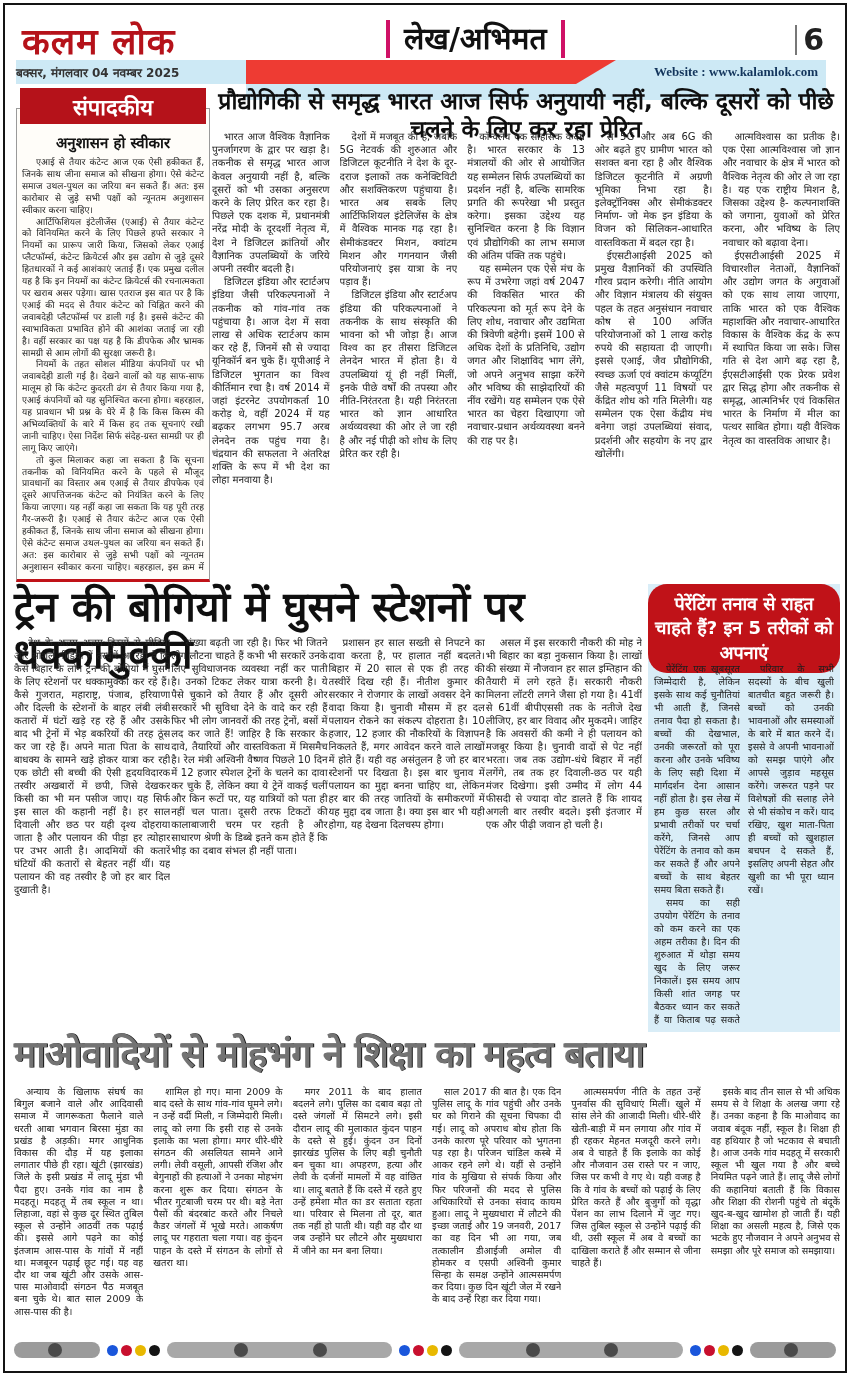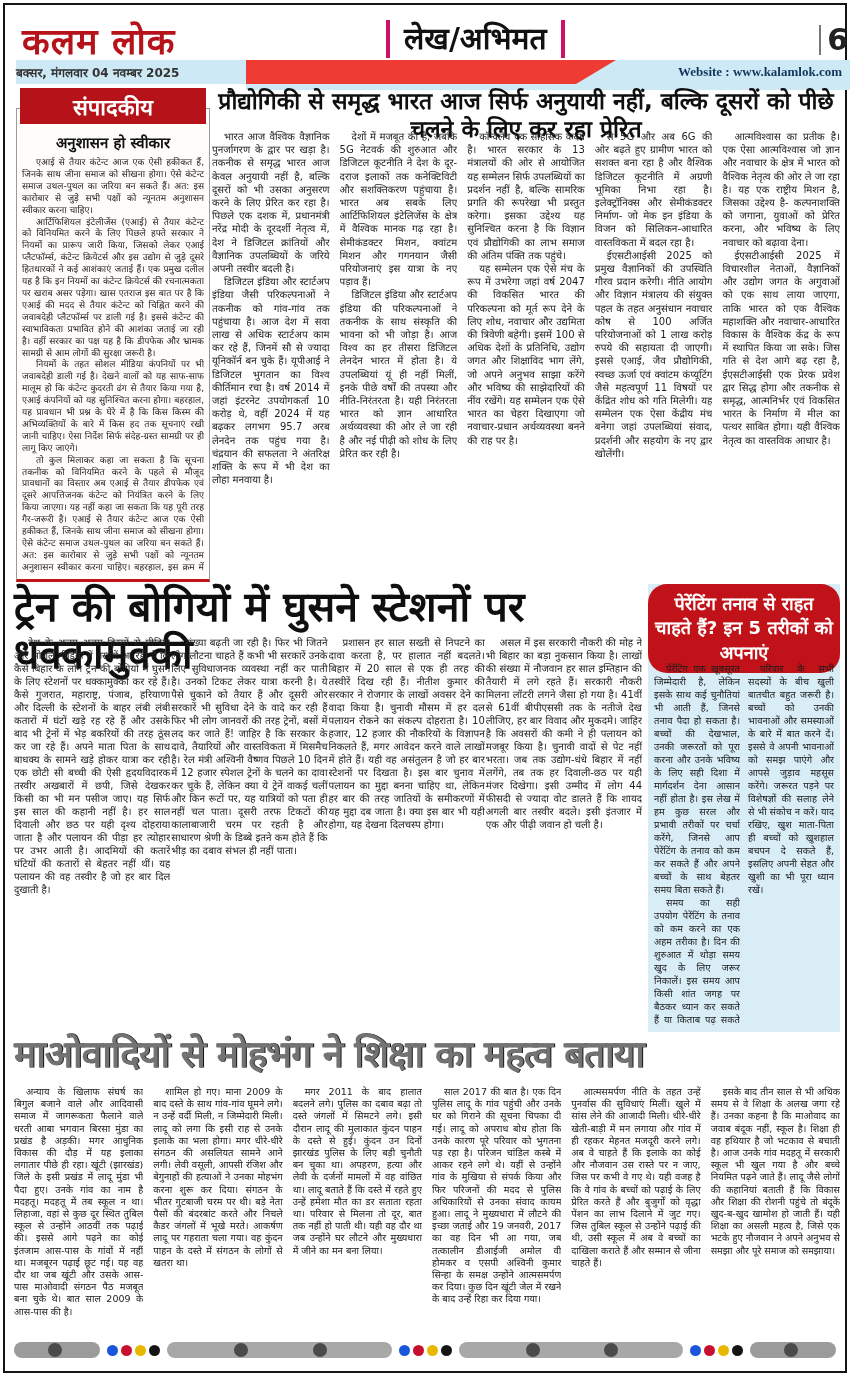--- a/index.html
+++ b/index.html
@@ -5,27 +5,27 @@
   * { margin:0; padding:0; box-sizing:border-box; }
   html,body { background:#e8e8e8; }
   .page {
     position:relative; width:850px; height:1376px; margin:0 auto;
     background:#ffffff; overflow:hidden;
     font-family:"DejaVu Sans", sans-serif; color:#1c1c1c;
   }
   .frame { position:absolute; inset:3px; border:2px solid #141414; pointer-events:none; }
 
   
-  .masthead { position:absolute; left:8px; top:8px; right:0; height:80px;text-decoration:underline; }
+  .masthead { position:absolute; left:8px; top:8px; right:24px; height:80px;text-decoration:underline; }
   .logo { position:absolute; left:14px; top:16px; font-size:36px; font-weight:bold;
           color:#b5121a; letter-spacing:1px; line-height:1; }
   .date-strip { position:absolute; left:8px; top:52px; width:232px; height:24px;
                 background:#cde9f5; display:flex; align-items:center; 
                 font-size:12px; font-weight:bold; color:#333; }
-  .band-blue { position:absolute; left:238px; top:52px; right:0; height:30px; background:#cde9f5; }
+  .band-blue { position:absolute; left:238px; top:52px; right:0; height:40px; background:#cde9f5; }
   .band-red  { position:absolute; left:0px; top:0; width:370px; height:24px; background:#ee3b33;
                clip-path:polygon(0 0, 100% 0, calc(100% - 40px) 100%, 0 100%); }
   .website { position:absolute; right:8px; top:0; height:24px; display:flex; align-items:center;
              font-size:13px; font-weight:bold; color:#13355c; font-family:"Liberation Serif", serif; }
   .section-banner { position:absolute; left:345px; top:12px; display:flex; align-items:center; gap:14px;padding-left:33px; }
   .banner-bar { width:4px; height:38px; background:#cf1166; }
   .banner-text { font-size:30px; font-weight:bold; color:#111; line-height:1; }
   .page-number { position:absolute; right:2px; top:14px; display:flex; align-items:center;
                  font-size:30px; font-weight:bold; color:#222; }
   .page-number .bar { width:2px; height:30px; background:#777; margin-right:6px; }

